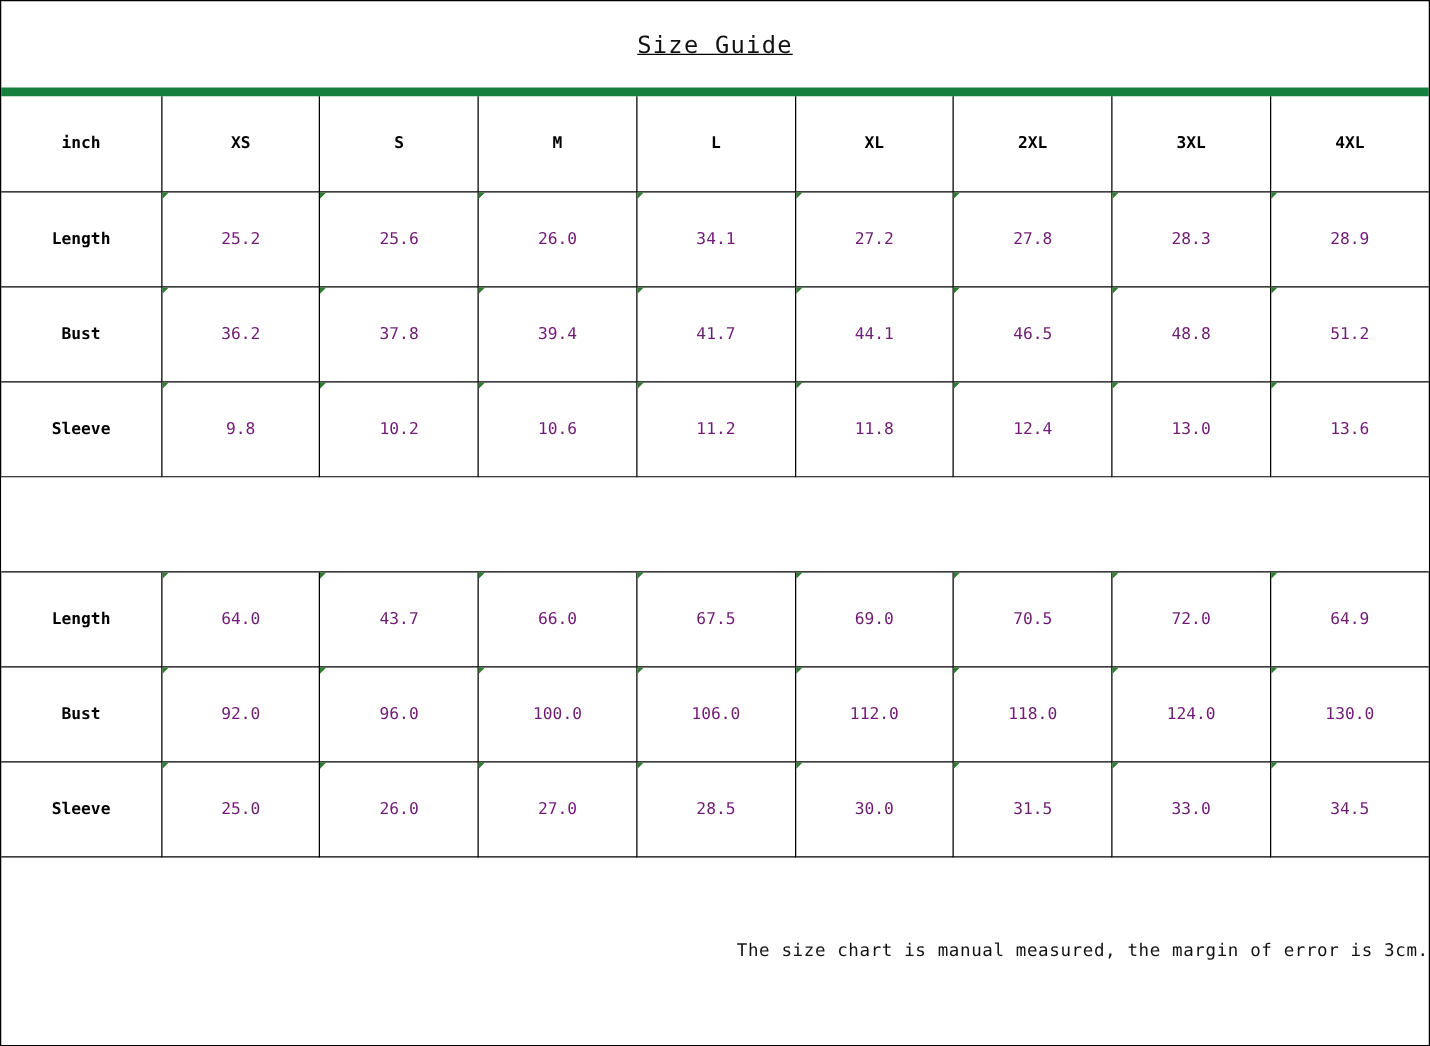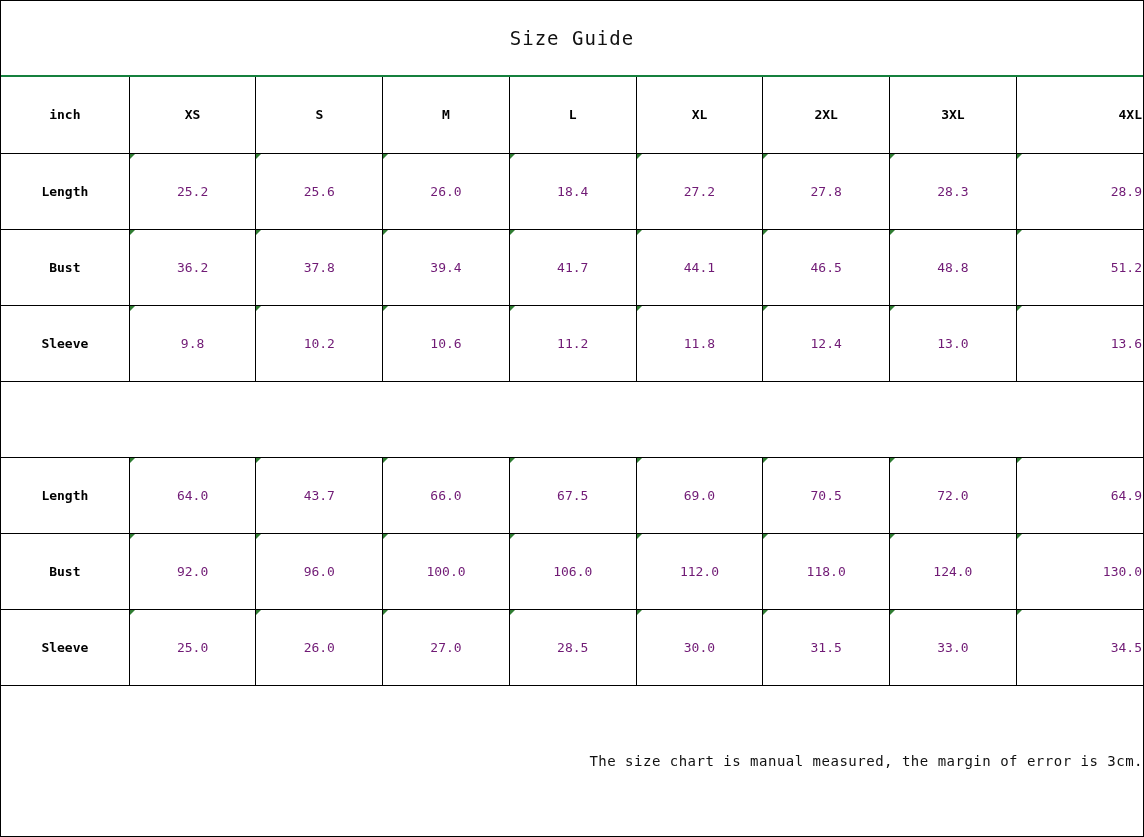--- a/index.html
+++ b/index.html
@@ -23,22 +23,23 @@
     background: #ffffff;
     display: flex;
     flex-direction: column;
   }
   .title-bar {
     height: 76px;
     flex: 0 0 76px;
     display: flex;
     align-items: center;
     justify-content: center;
-    border-bottom: 2px solid #15803d;
-    box-sizing: border-box;
+    border-bottom: 7px solid #15803d;
+    box-sizing: border-box;
+    text-decoration: underline;
   }
   .title-text {
     font-family: "DejaVu Sans Mono", monospace;
     font-size: 19px;
     letter-spacing: 1px;
     color: #111111;
   }
   table.size-table {
     border-collapse: collapse;
     table-layout: fixed;
@@ -51,21 +52,20 @@
     text-align: center;
     vertical-align: middle;
     height: 76px;
     box-sizing: border-box;
     font-family: "DejaVu Sans Mono", monospace;
     font-size: 13px;
     position: relative;
   }
   table.size-table td:last-child {
     border-right: none;
-    text-align: right;
   }
   .col-label {
     width: 128px;
   }
   .col-size {
     width: 126.5px;
   }
   .hdr-unit {
     font-weight: bold;
     font-size: 13.5px;
@@ -146,21 +146,21 @@
         <td class="hdr-size">XL</td>
         <td class="hdr-size">2XL</td>
         <td class="hdr-size">3XL</td>
         <td class="hdr-size">4XL</td>
       </tr>
       <tr>
         <td class="row-label">Length</td>
         <td class="val">25.2</td>
         <td class="val">25.6</td>
         <td class="val">26.0</td>
-        <td class="val">18.4</td>
+        <td class="val">34.1</td>
         <td class="val">27.2</td>
         <td class="val">27.8</td>
         <td class="val">28.3</td>
         <td class="val">28.9</td>
       </tr>
       <tr>
         <td class="row-label">Bust</td>
         <td class="val">36.2</td>
         <td class="val">37.8</td>
         <td class="val">39.4</td>

